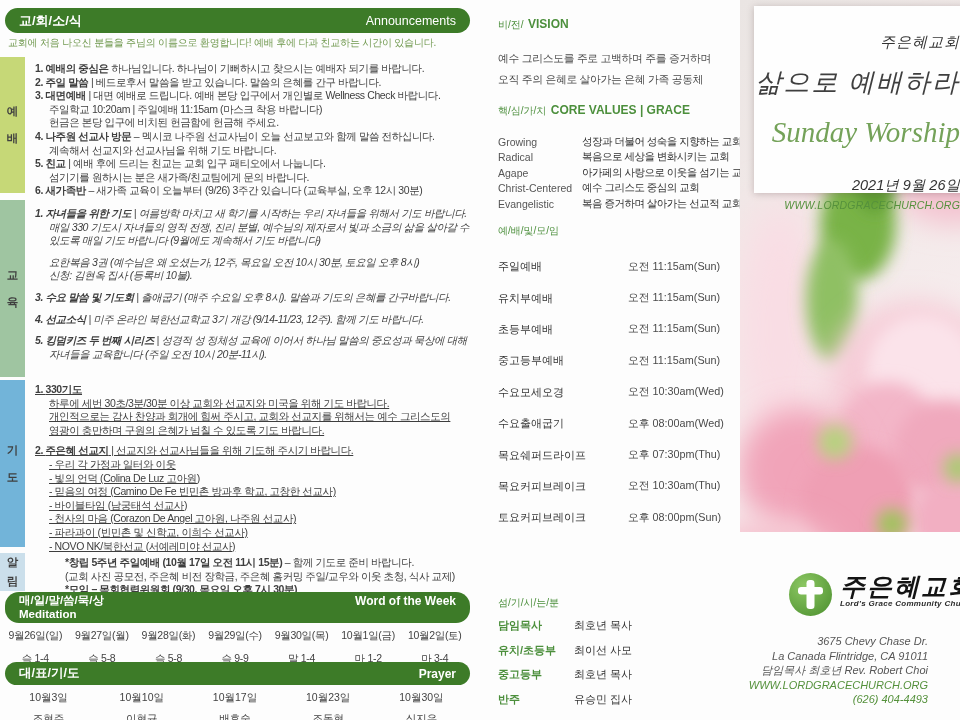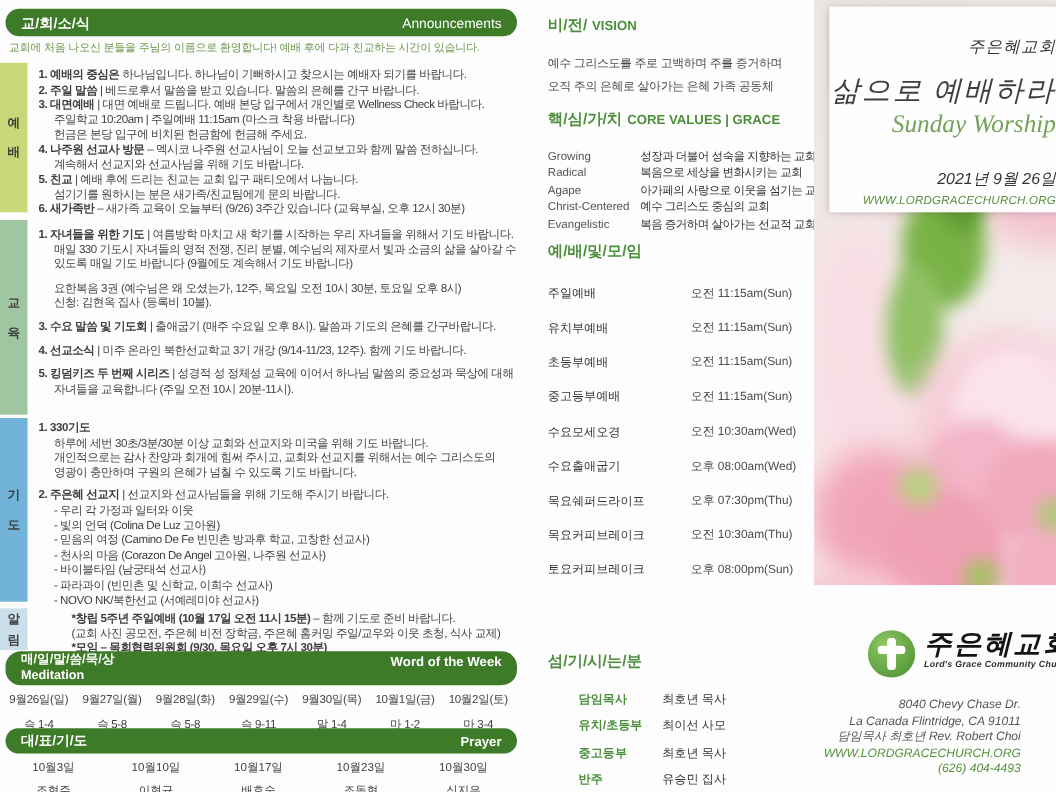--- a/index.html
+++ b/index.html
@@ -29,69 +29,69 @@
 
   .sections{position:absolute;left:0;top:57px;width:472px;}
   .section{display:flex;}
   .tab{width:25px;flex:0 0 25px;display:flex;flex-direction:column;align-items:center;justify-content:center;gap:12px;}
   .tab span{font-size:11.5px;font-weight:bold;color:#3f3f3f;}
   .sec-content{margin-left:10px;width:436px;font-size:10.5px;line-height:13.6px;letter-spacing:-0.4px;color:#3e3e3e;}
   .sec0{height:136px;margin-bottom:7px;}
   .sec0 .sec-content{padding-top:5px;}
   .sec1{height:177px;margin-bottom:3px;}
   .sec1 .sec-content{padding-top:7px;}
-  .sec1 .item{margin-bottom:8px;}
+  .sec1 .item{margin-bottom:8px;font-style:italic;}
   .sec2{height:167px;margin-bottom:6px;}
   .sec2 .sec-content{padding-top:3px;}
-  .sec2 .item{margin-bottom:7px;}
+  .sec2 .item{margin-bottom:7px;text-decoration:underline;}
   .sec3{height:38px;}
   .sec3 .sec-content{padding-top:3px;margin-left:40px;}
   .sec3 .tab{gap:4px;}
   .sec3 .cont{padding-left:0;}
   .line{white-space:nowrap;}
   .cont{padding-left:14px;}
   .b{font-weight:bold;}
 
   .med-table{position:absolute;left:2px;top:629px;width:466px;display:grid;grid-template-columns:repeat(7,1fr);row-gap:9px;font-size:10.5px;color:#424242;text-align:center;letter-spacing:-0.3px;}
   .pray-table{position:absolute;left:2px;top:691px;width:466px;display:grid;grid-template-columns:repeat(5,1fr);row-gap:7px;font-size:10.5px;color:#424242;text-align:center;}
 
   
   .mid-col{position:absolute;left:490px;top:0;width:236px;height:720px;}
   .mid-h{position:absolute;left:8px;white-space:nowrap;color:var(--accent-green,#4c8f3c);}
-  .mid-h .ko{font-weight:bold;font-size:14px;}
+  .mid-h .ko{font-weight:normal;font-size:10px;}
   .mid-h .en{font-size:12px;font-weight:bold;}
   .vision-h{top:14px;}
   .vision-body{position:absolute;left:8px;top:48px;font-size:10.8px;line-height:20.5px;color:#4a4a4a;letter-spacing:-0.3px;white-space:nowrap;}
   .core-h{top:100px;}
   .core-list{position:absolute;left:8px;top:134px;width:228px;}
   .core-row{height:15.5px;display:flex;align-items:center;}
   .core-en{width:84px;flex:0 0 84px;font-size:10.5px;color:#555;}
   .core-ko{font-size:10.5px;color:#2f2f2f;letter-spacing:-0.5px;white-space:nowrap;}
   .sched-h{top:220px;}
   .sched-list{position:absolute;left:8px;top:251px;width:228px;}
   .sched-row{height:31.4px;display:flex;align-items:center;}
   .sched-label{width:120px;flex:0 0 120px;font-size:11px;color:#333;text-align:justify;text-align-last:justify;}
   .sched-time{margin-left:10px;font-size:10.8px;color:#4a4a4a;white-space:nowrap;}
   .serv-h{top:592px;}
   .serv-list{position:absolute;left:8px;top:618px;width:228px;}
-  .serv-row{height:24.6px;display:flex;align-items:flex-end;margin-left:28px;}
+  .serv-row{height:24.6px;display:flex;align-items:flex-start;}
   .serv-label{width:64px;flex:0 0 64px;font-size:11px;font-weight:bold;color:var(--accent-green,#4c8f3c);text-align:justify;text-align-last:justify;}
   .serv-value{margin-left:12px;font-size:11px;color:#333;white-space:nowrap;}
 
   
   .right-col{position:absolute;left:740px;top:0;width:196px;height:720px;font-style:italic;}
   .photo{position:absolute;left:0;top:0;width:234px;height:532px;overflow:hidden;}
   .card{
     position:absolute;left:14px;top:6px;width:220px;height:187px;box-sizing:border-box;
     background:#fefefe;box-shadow:0 1px 7px rgba(90,70,70,0.30);
     text-align:right;padding-right:14px;
   }
   .card-church{margin-top:27px;font-size:15px;color:#333;letter-spacing:1px;}
   .card-title{margin-top:13px;font-size:26px;color:#3f3f3f;font-family:"Liberation Serif","DejaVu Serif",serif;letter-spacing:2px;white-space:nowrap;}
-  .card-sub{font-size:23px;color:#74a259;font-family:"Liberation Serif","DejaVu Serif",serif;}
+  .card-sub{font-size:29px;color:#74a259;font-family:"Liberation Serif","DejaVu Serif",serif;margin-top:16px;}
   .card-date{margin-top:27px;font-size:14.5px;color:#333;}
   .card-url{margin-top:4px;font-size:10.5px;color:var(--link-green,#55913c);letter-spacing:0.2px;}
 
   .logo-row{position:absolute;left:48px;top:572px;right:0;display:flex;align-items:flex-start;}
   .logo-mark{flex:0 0 45px;width:45px;height:45px;}
   .logo-textblock{margin-left:7px;padding-top:1px;}
   .logo-text{font-size:25px;font-weight:bold;color:#141414;letter-spacing:2px;line-height:26px;white-space:nowrap;}
   .logo-sub{font-size:8px;font-weight:bold;color:#2b2b2b;letter-spacing:0.3px;white-space:nowrap;}
 
   .addr{position:absolute;right:8px;top:634px;text-align:right;font-size:11px;line-height:14.6px;color:#555;white-space:nowrap;}
@@ -177,22 +177,22 @@
               <div class="line"><span class="b">1. </span><span class="b">330기도</span></div>
               <div class="line cont">하루에 세번 30초/3분/30분 이상 교회와 선교지와 미국을 위해 기도 바랍니다.</div>
               <div class="line cont">개인적으로는 감사 찬양과 회개에 힘써 주시고, 교회와 선교지를 위해서는 예수 그리스도의</div>
               <div class="line cont">영광이 충만하며 구원의 은혜가 넘칠 수 있도록 기도 바랍니다.</div>
             </div>
             <div class="item">
               <div class="line"><span class="b">2. </span><span class="b">주은혜 선교지</span><span> | 선교지와 선교사님들을 위해 기도해 주시기 바랍니다.</span></div>
               <div class="line cont">- 우리 각 가정과 일터와 이웃</div>
               <div class="line cont">- 빛의 언덕 (Colina De Luz 고아원)</div>
               <div class="line cont">- 믿음의 여정 (Camino De Fe 빈민촌 방과후 학교, 고창한 선교사)</div>
+              <div class="line cont">- 바이블타임 (남궁태석 선교사)</div>
               <div class="line cont">- 천사의 마음 (Corazon De Angel 고아원, 나주원 선교사)</div>
-              <div class="line cont">- 바이블타임 (남궁태석 선교사)</div>
               <div class="line cont">- 파라과이 (빈민촌 및 신학교, 이희수 선교사)</div>
               <div class="line cont">- NOVO NK/북한선교 (서예레미야 선교사)</div>
             </div>
           </div>
         </div>
         <div class="section sec3">
           <div class="tab" style="background: rgb(203, 223, 235);">
             <span>알</span>
             <span>림</span>
           </div>
@@ -219,21 +219,21 @@
         <div>9월26일(일)</div>
         <div>9월27일(월)</div>
         <div>9월28일(화)</div>
         <div>9월29일(수)</div>
         <div>9월30일(목)</div>
         <div>10월1일(금)</div>
         <div>10월2일(토)</div>
         <div>슥 1-4</div>
         <div>슥 5-8</div>
         <div>슥 5-8</div>
-        <div>슥 9-11</div>
+        <div>슥 9-9</div>
         <div>말 1-4</div>
         <div>마 1-2</div>
         <div>마 3-4</div>
       </div>
 
     <div class="bar bar-pray">
       <span>대/표/기/도</span>
       <span class="bar-en">Prayer</span>
     </div>
     <div class="pray-table">
@@ -414,21 +414,21 @@
           <rect x="10" y="15" width="25" height="7.5" rx="3.2" fill="#ffffff"></rect>
         </svg>
       </div>
       <div class="logo-textblock">
         <div class="logo-text">주은혜교회</div>
         <div class="logo-sub">Lord's Grace Community Church</div>
       </div>
     </div>
 
     <div class="addr">
-      <div>8040 Chevy Chase Dr.</div>
+      <div>3675 Chevy Chase Dr.</div>
       <div>La Canada Flintridge,  CA 91011</div>
       <div>담임목사 최호년 Rev. Robert Choi</div>
       <div class="green">WWW.LORDGRACECHURCH.ORG</div>
       <div class="green">(626) 404-4493</div>
     </div>
   </div>
 
 </div>
 
 </body></html>

